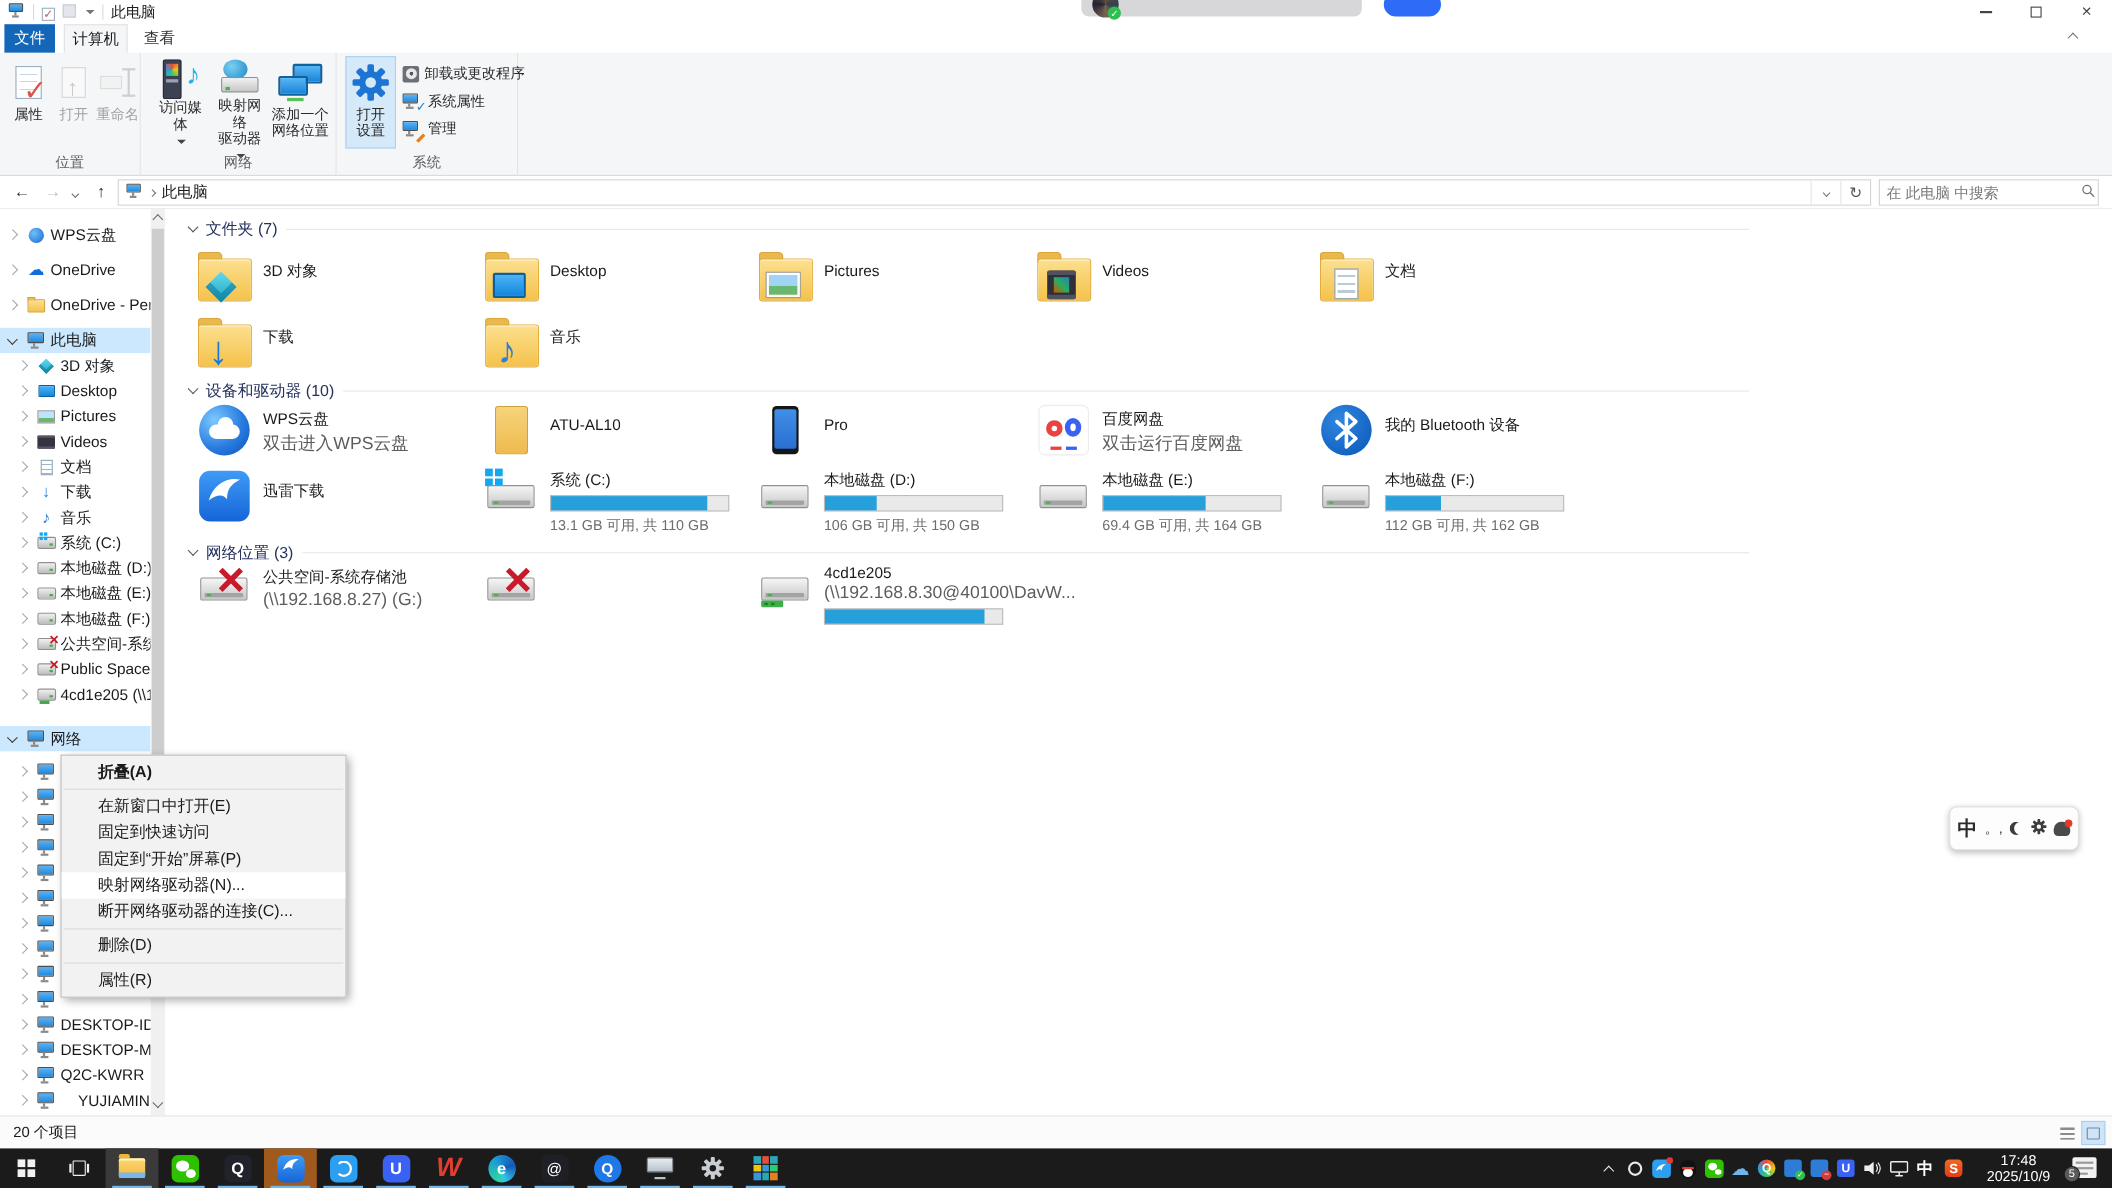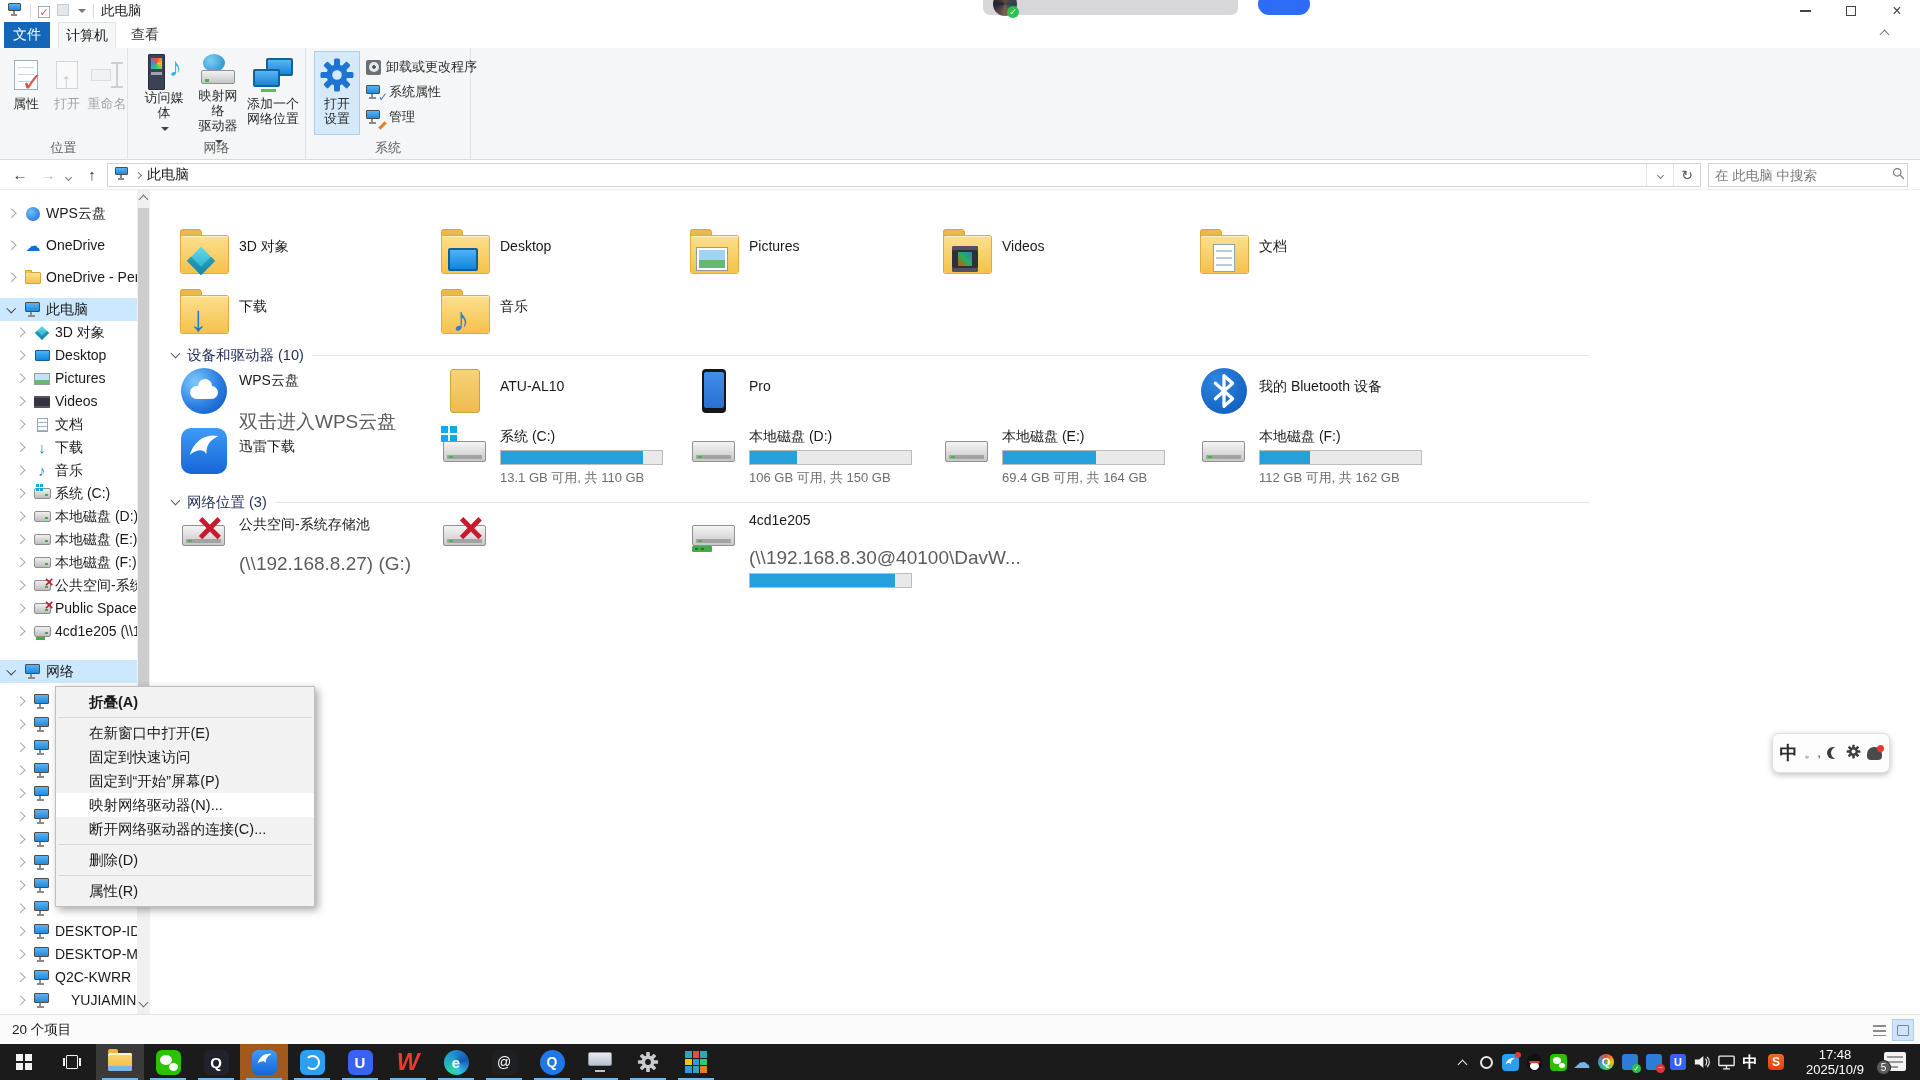--- a/index.html
+++ b/index.html
@@ -62,21 +62,21 @@
 .sarrow{position:absolute;left:3px;width:7px;height:7px;border-right:1.5px solid #6d6d6d;border-bottom:1.5px solid #6d6d6d}
 
 #content{position:absolute;left:160px;top:0;width:1440px;height:824px}
 .shead{position:absolute;left:12px;right:10px;height:20px;display:flex;align-items:center;gap:8px}
 .shead .schev{width:7px;height:7px;border-right:1.5px solid #5a5a5a;border-bottom:1.5px solid #5a5a5a;transform:rotate(45deg);margin-top:-3px}
 .shead .stitle{font-size:14.5px;color:#25315e;white-space:nowrap}
 .shead .sline{flex:1;height:1px;background:#e7e7e7}
 .tile{position:absolute;width:252px;display:flex;gap:10px;cursor:default}
 .ticon{width:50px;flex:0 0 50px;display:flex;align-items:flex-start;justify-content:center}
 .tname{font-size:14px;color:#1a1a1a;white-space:nowrap;overflow:hidden}
-.tsub{font-size:19px;color:#5d5d5d;white-space:nowrap;overflow:hidden;margin-top:19px}
+.tsub{font-size:16px;color:#5d5d5d;white-space:nowrap;overflow:hidden;margin-top:3px}
 .bar{width:163px;height:15px;border:1px solid #bcbcbc;background:#e9e9e9;margin-top:4px}
 .bar i{display:block;height:100%;background:#26a0da}
 .cap{font-size:13px;color:#6d6d6d;margin-top:4px;white-space:nowrap}
 #preview{position:absolute;left:1601px;top:0;width:319px;height:824px;border-left:1px solid #eee;display:flex;align-items:center;justify-content:center}
 #preview span{font-size:14px;color:#3c3c3c}
 
 #statusbar{position:absolute;left:0;top:1014px;width:1920px;height:30px;background:#fbfbfb;border-top:1px solid #e4e4e4}
 #statuscount{position:absolute;left:12px;top:6px;font-size:13.5px;color:#1a1a1a}
 .viewtg{position:absolute;top:4px;width:22px;height:22px;display:flex;align-items:center;justify-content:center}
 .viewtg.on{background:#cfe4f7;border:1px solid #a9d0f0}
@@ -703,20 +703,25 @@
           </span>
       <span class="slabel" style="left:71px">YUJIAMIN</span>
         </div>
       </div>
     <div id="sidescroll">
       <span class="sarrow" style="top:6px;transform:rotate(-135deg)"></span>
       <span id="sthumb" style="top:18px;height:560px"></span>
       <span class="sarrow" style="bottom:8px;transform:rotate(45deg)"></span>
     </div>
     <div id="content">
+        <div class="shead" style="top:8px">
+          <span class="schev"></span>
+          <span class="stitle">文件夹 (7)</span>
+          <span class="sline"></span>
+        </div>
         <div class="tile" style="left:19px;top:38px;height:54px">
           <span class="ticon" style="align-items:flex-start">
             <span class="ic" style="display:inline-flex;align-items:center;justify-content:center">
               <span style="position:relative;display:inline-block;width:47px;height:37px;margin-top:8px">
                 <span style="position:absolute;left:0;top:-6px;width:20px;height:8px;background:#e9b94d;border-radius:2px 3px 0 0;box-shadow:0 0 0 1px #dda43c"></span>
                 <span style="position:absolute;left:0;top:0;right:0;bottom:0;background:linear-gradient(#fcdf8e,#f5c24b);border-radius:2px;box-shadow:inset 0 1px 0 #fff0c0,0 0 0 1px #e2ab3d"></span>
                 <span style="position:absolute;left:10px;bottom:2px;width:20px;height:20px;background:linear-gradient(135deg,#66d9ec,#17a5c6);transform:rotate(45deg);box-shadow:inset -6px -6px 0 rgba(0,90,120,.38)"></span>
               </span>
             </span>
           </span>
@@ -841,20 +846,36 @@
         <div class="tile" style="left:529px;top:178px;height:56px">
           <span class="ticon" style="align-items:flex-start">
             <span class="ic" style="display:inline-flex;align-items:center;justify-content:center">
               <span style="position:relative;display:inline-block;width:24px;height:44px;background:#15161a;border-radius:4px;margin-top:1px">
                 <span style="position:absolute;left:2px;top:3px;right:2px;bottom:5px;background:linear-gradient(#3f8fe8,#2a6fd0);border-radius:2px"></span>
               </span>
             </span>
           </span>
           <div style="padding-top:10px">
             <div class="tname">Pro</div>
+          </div>
+        </div>
+        <div class="tile" style="left:782px;top:178px;height:56px">
+          <span class="ticon" style="align-items:flex-start">
+            <span class="ic" style="display:inline-flex;align-items:center;justify-content:center">
+              <span style="position:relative;display:inline-block;width:46px;height:46px;background:#fff;border:1px solid #ececec;border-radius:6px">
+                <span style="position:absolute;left:6px;top:13px;width:15px;height:15px;border:5px solid #ec4141;border-radius:50%"></span>
+                <span style="position:absolute;right:6px;top:11px;width:15px;height:17px;border:5px solid #3a62f2;border-radius:50%"></span>
+                <span style="position:absolute;left:10px;bottom:4px;width:10px;height:3px;background:#ec4141"></span>
+                <span style="position:absolute;right:10px;bottom:4px;width:10px;height:3px;background:#3a62f2"></span>
+              </span>
+            </span>
+          </span>
+          <div style="padding-top:4px">
+            <div class="tname">百度网盘</div>
+            <div class="tsub">双击运行百度网盘</div>
           </div>
         </div>
         <div class="tile" style="left:1039px;top:178px;height:56px">
           <span class="ticon" style="align-items:flex-start">
             <span class="ic" style="display:inline-flex;align-items:center;justify-content:center">
               <span style="position:relative;display:inline-block;width:46px;height:46px;border-radius:50%;background:radial-gradient(circle at 35% 30%,#2f86e0,#0a57b8)">
                 <svg width="46" height="46" viewBox="0 0 24 24" style="position:absolute;left:0;top:0">
                   <path d="M7.5 8 L16.5 16 L12 20 L12 4 L16.5 8 L7.5 16" fill="none" stroke="#fff" stroke-width="1.7" stroke-linejoin="round" stroke-linecap="round"></path>
                 </svg>
               </span>

